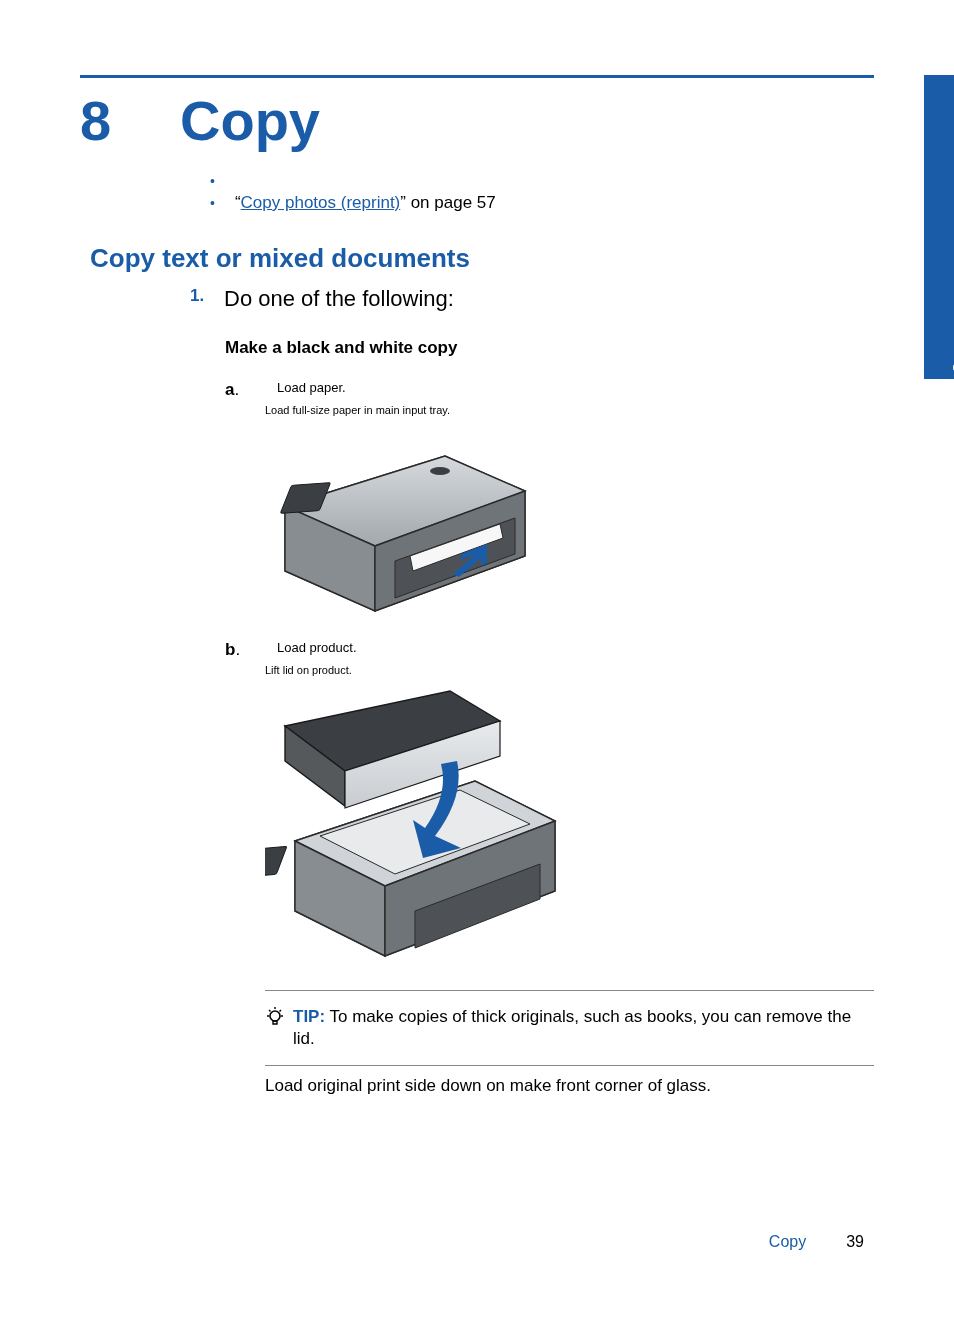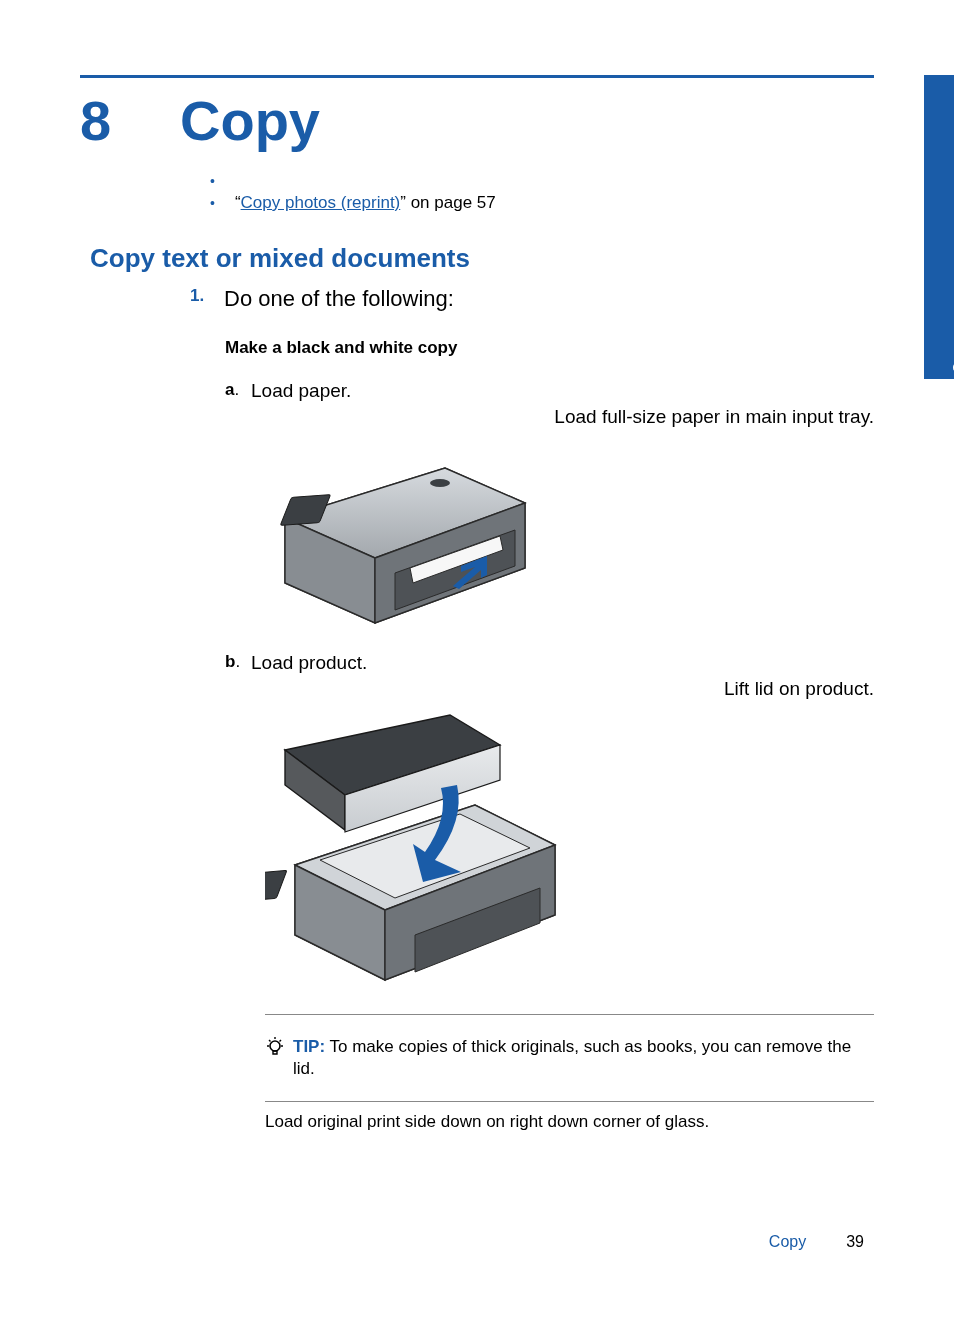--- a/index.html
+++ b/index.html
@@ -93,39 +93,38 @@
     .alpha-item {
       display: flex;
       margin-bottom: 4px;
     }
     .alpha-marker {
       font-weight: bold;
       font-size: 17px;
       min-width: 26px;
     }
     .alpha-dot { font-weight: normal; }
-    .alpha-body { font-size: 19px; }
+    .alpha-body { font-size: 13px; margin-left: 26px; }
     .inset {
       margin-left: 40px;
       margin-top: 2px;
       margin-bottom: 10px;
-      font-size: 19px;
-      text-align: right;
+      font-size: 11px;
     }
     .illus {
       margin-left: 185px;
       margin-top: 10px;
       margin-bottom: 14px;
     }
     .illus svg { display: block; }
     .tip-box {
       margin-left: 185px;
       border-top: 1px solid #888;
       border-bottom: 1px solid #888;
-      padding: 21px 0;
+      padding: 15px 0;
       max-width: 610px;
       margin-bottom: 10px;
     }
     .tip-inner {
       display: flex;
     }
     .tip-icon {
       margin-right: 8px;
       flex-shrink: 0;
     }
@@ -292,20 +291,20 @@
           <line x1="14.5" y1="5.5" x2="16" y2="4" stroke="#000" stroke-width="1.4"></line>
         </svg>
       </span>
       <span class="tip-text">
         <span class="tip-label">TIP:</span>
         <span>To make copies of thick originals, such as books, you can remove the lid.</span>
       </span>
     </div>
   </div>
 
-  <div class="after-tip">Load original print side down on right down corner of glass.</div>
+  <div class="after-tip">Load original print side down on make front corner of glass.</div>
 
 </div>
 
 <div class="footer">
   <span class="footer-chap">Copy</span>
   <span class="footer-page">39</span>
 </div>
 
 </body></html>

